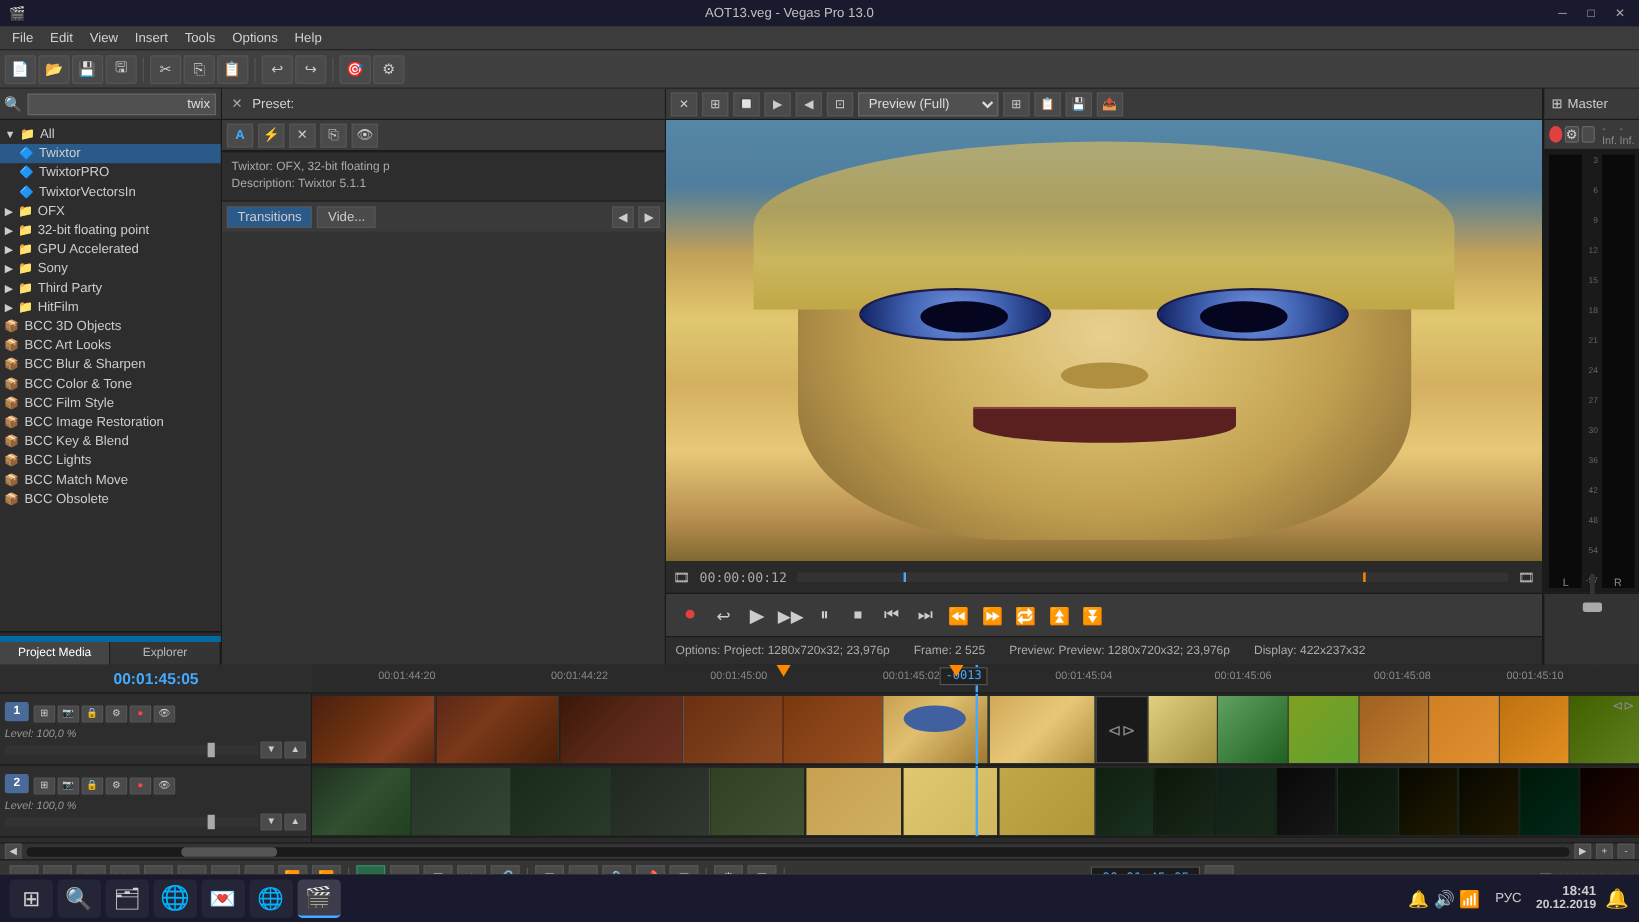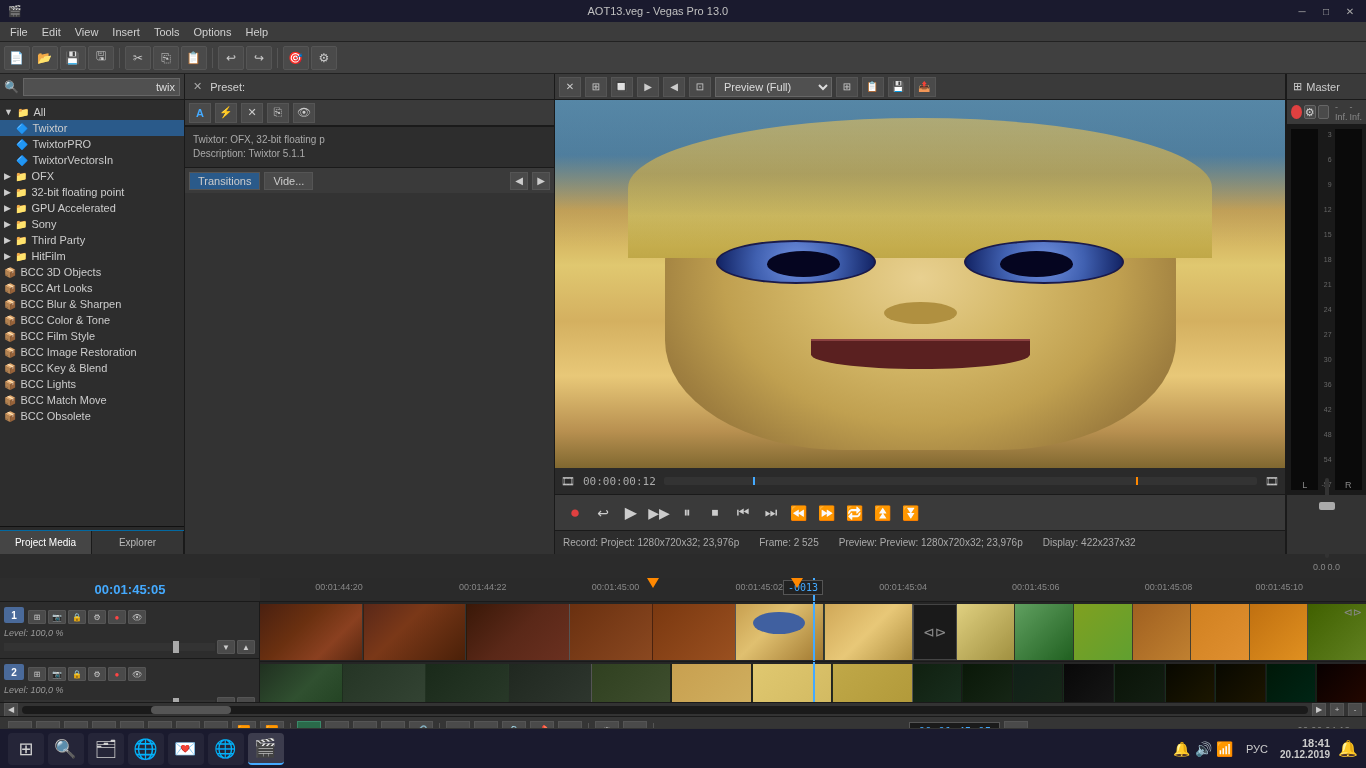--- a/index.html
+++ b/index.html
@@ -69,21 +69,21 @@
     .tree-node {
       display: flex; align-items: center; padding: 2px 4px; cursor: pointer;
       font-size: 11px; color: #ccc;
     }
     .tree-node .arrow { margin-right: 4px; font-size: 9px; }
     .tree-node .icon { margin-right: 4px; font-size: 10px; }
     .tree-node.indent1 { padding-left: 16px; }
     .tree-node.selected { background: #2a5a8a; }
 
     #left-panel-tabs {
-      height: 24px; display: flex; border-top: 1px solid #0369a1;
+      height: 24px; display: flex; border-top: 5px solid #0369a1;
     }
     .lp-tab {
       flex: 1; display: flex; align-items: center; justify-content: center;
       background: #353535; border-right: 1px solid #1a1a1a; cursor: pointer;
       font-size: 10px; color: #bbb;
     }
     .lp-tab.active { background: #454545; color: #fff; }
 
     
     #effect-panel {
@@ -221,21 +221,20 @@
     #master-controls {
       height: 60px; background: #333; border-top: 1px solid #1a1a1a;
       display: flex; flex-direction: column; align-items: center;
       justify-content: center; gap: 4px; padding: 4px;
     }
 
     
     #timeline-section {
       flex: 1; display: flex; flex-direction: column; background: #2a2a2a;
       min-height: 0;
-      margin-top: 24px;
     }
 
     #timeline-header {
       height: 20px; background: #353535; display: flex; align-items: center;
       border-bottom: 1px solid #1a1a1a; position: relative;
     }
     .time-display {
       position: absolute; left: 10px; font-size: 13px; color: #4af; font-weight: bold;
     }
 
@@ -568,21 +567,21 @@
         <div class="pc-btn">⏮</div>
         <div class="pc-btn">⏭</div>
         <div class="pc-btn">⏪</div>
         <div class="pc-btn">⏩</div>
         <div class="pc-btn">🔁</div>
         <div class="pc-btn">⏫</div>
         <div class="pc-btn">⏬</div>
       </div>
       <div id="preview-info">
         <span>
-          <span>Record:</span>
+          <span>Options:</span>
           <span>Project:  1280x720x32; 23,976p</span>
         </span>
         <span>
           <span>Frame:</span>
           <span>2 525</span>
         </span>
         <span>
           <span>Preview:</span>
           <span>Preview:  1280x720x32; 23,976p</span>
         </span>

